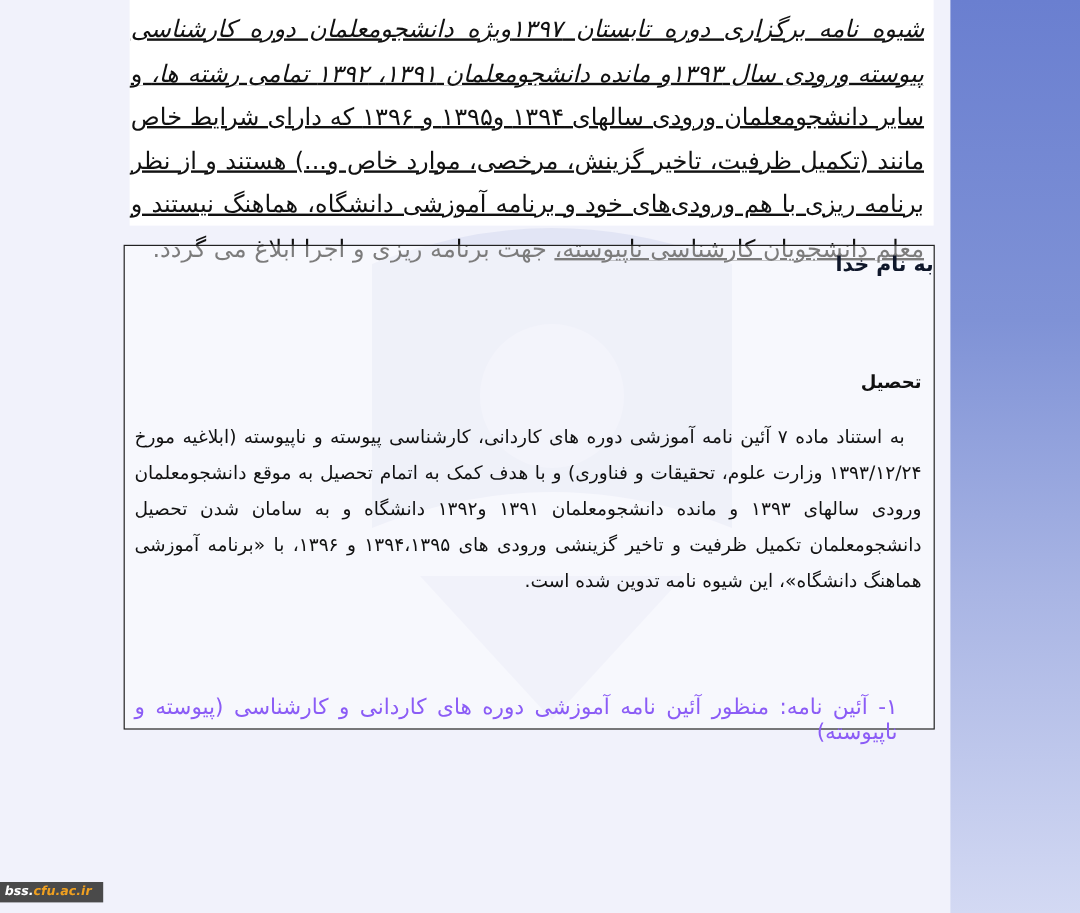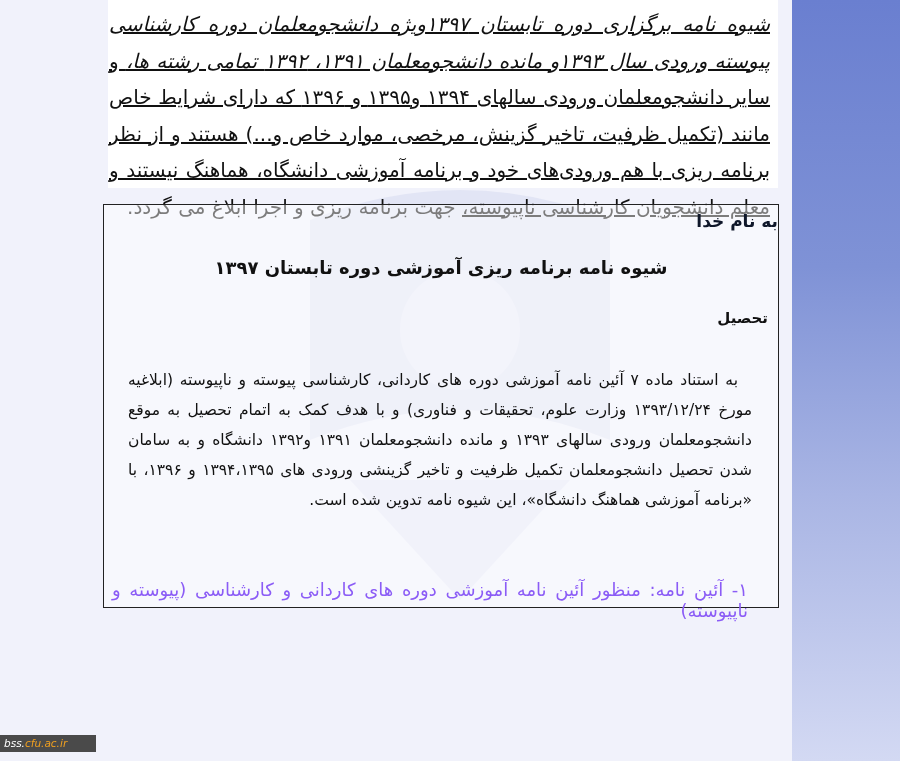--- a/index.html
+++ b/index.html
@@ -42,36 +42,36 @@
   }
   .doc-box .h2 {
     position:absolute; top:52px; left:0; right:0; text-align:center;
     font-weight:bold; font-size:18px; color:#111; direction:rtl;
   }
   .doc-box .h3 {
     position:absolute; top:104px; right:10px; font-weight:bold; font-size:15px; color:#111;
   }
   .doc-box .intro {
     position:absolute; top:144px; left:8px; right:10px; direction:rtl;
-    font-size:15.5px; line-height:30px; color:#111; text-align:justify; margin:16px;
+    font-size:15.5px; line-height:30px; color:#111; text-align:justify; margin:0;
     text-indent:14px;
   }
   .doc-box .art1 {
     position:absolute; top:320px; right:10px; direction:rtl; font-size:15.5px; color:#111;
   }
   .doc-box .art1 b { font-size:17px; }
   .doc-box .def1 {
     position:absolute; top:374px; left:8px; right:30px; direction:rtl;
     font-size:18px; color:#8b5cf6; text-align:justify; text-align-last:justify;
   }
 
   .footer-badge {
-    position:absolute; left:0; top:735px; width:96px; height:17px;
+    position:absolute; left:0; top:735px; width:86px; height:17px;
     background:#4a4a4a; color:#f0a020; font-size:10.5px; font-style:italic;
-    font-weight:normal; line-height:17px; padding-left:4px; box-sizing:border-box;
+    font-weight:bold; line-height:17px; padding-left:4px; box-sizing:border-box;
   }
   .footer-badge .pre { color:#ffffff; }
 </style>
 </head>
 <body>
 
 <svg class="bg-watermark" viewBox="0 0 420 430">
   <path d="M60 40 Q210 -20 360 40 L360 260 Q210 200 60 260 Z" fill="#c9cfea"></path>
   <path d="M100 300 L210 420 L320 300 Z" fill="#d2d7ef"></path>
   <circle cx="210" cy="150" r="60" fill="#dde1f4"></circle>
@@ -83,19 +83,18 @@
   
   
 </div>
 
 <div class="top-para">
   <p><span class="u i">شیوه نامه برگزاری دوره تابستان ۱۳۹۷ویژه دانشجومعلمان دوره کارشناسی پیوسته ورودی سال ۱۳۹۳و مانده دانشجومعلمان ۱۳۹۱، ۱۳۹۲ تمامی رشته ها،</span><span class="u"> و سایر دانشجومعلمان ورودی سالهای ۱۳۹۴ و۱۳۹۵ و ۱۳۹۶ که دارای شرایط خاص مانند (تکمیل ظرفیت، تاخیر گزینش، مرخصی، موارد خاص و...) هستند و از نظر برنامه ریزی با هم ورودی‌های خود و برنامه آموزشی دانشگاه، هماهنگ نیستند و معلم دانشجویان کارشناسی ناپیوسته،</span><span> جهت برنامه ریزی و اجرا ابلاغ می گردد.</span></p>
 </div>
 
 <div class="doc-box">
   <div class="h1">به نام خدا</div>
-  <div class="h2">شیوه نامه برنامه ریزی آموزشی دوره تابستان ۱۳۹۷</div>
   <div class="h3">تحصیل</div>
   <p class="intro">به استناد ماده ۷ آئین نامه آموزشی دوره های کاردانی، کارشناسی پیوسته و ناپیوسته (ابلاغیه مورخ ۱۳۹۳/۱۲/۲۴ وزارت علوم، تحقیقات و فناوری) و با هدف کمک به اتمام تحصیل به موقع دانشجومعلمان ورودی سالهای ۱۳۹۳ و مانده دانشجومعلمان ۱۳۹۱ و۱۳۹۲ دانشگاه و به سامان شدن تحصیل دانشجومعلمان تکمیل ظرفیت و تاخیر گزینشی ورودی های ۱۳۹۴،۱۳۹۵ و ۱۳۹۶،  با «برنامه آموزشی هماهنگ دانشگاه»، این شیوه نامه تدوین شده است.</p>
   <div class="def1">۱- آئین نامه: منظور آئین نامه آموزشی دوره های کاردانی و کارشناسی (پیوسته و ناپیوسته)</div>
 </div>
 
 <div class="footer-badge"><span class="pre">bss.</span><span>cfu.ac.ir</span></div>
 
 </body></html>

